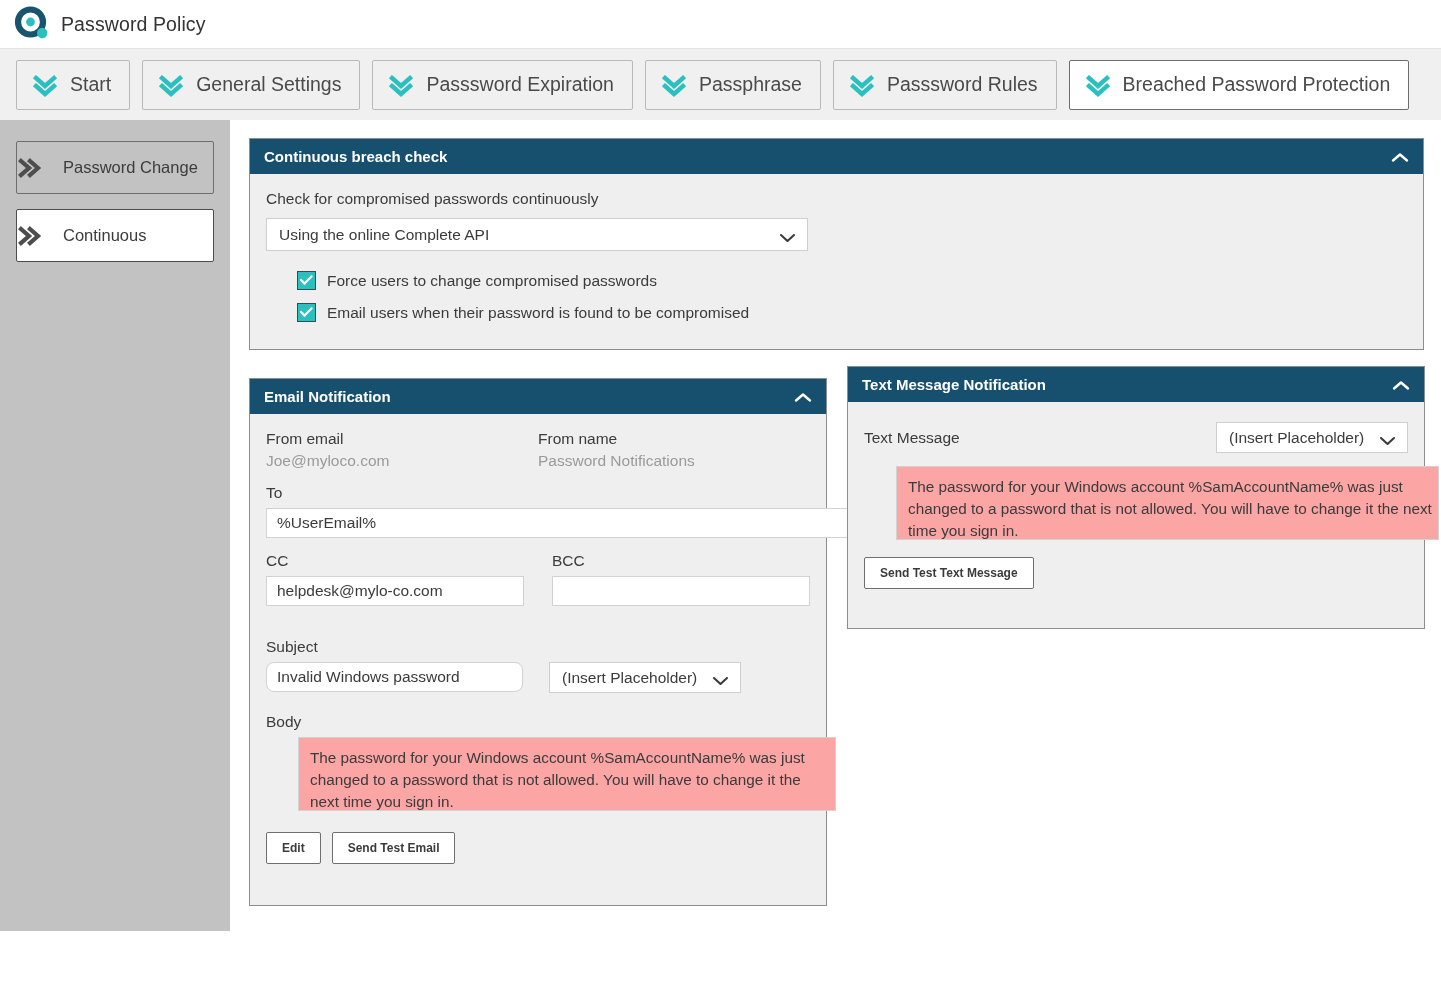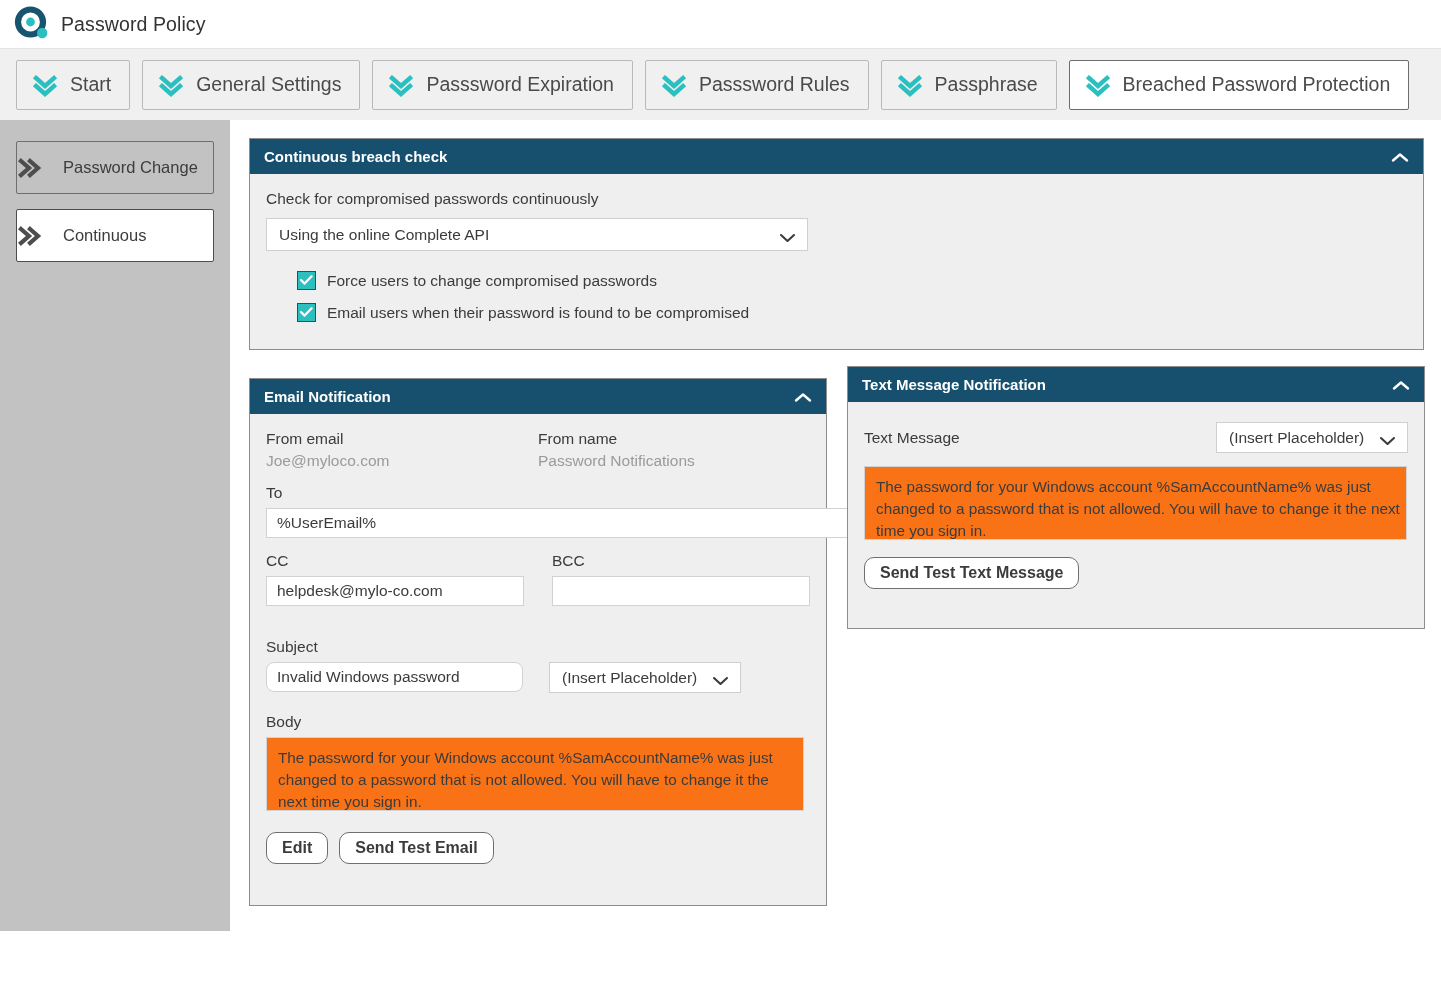--- a/index.html
+++ b/index.html
@@ -98,26 +98,26 @@
     position: absolute; left: 19px; top: 258px; width: 578px; height: 528px;
   }
   .row2 { display: flex; }
   .col { flex: 1; }
   .input {
     background: #ffffff; border: 1px solid #d2d2d2; height: 30px;
     display: flex; align-items: center; padding: 0 10px;
     font-size: 15.5px; color: #3b3b3b;
   }
   .textarea {
-    background: #f97316; border: 1px solid #d2d2d2; padding: 9px 6px 11px 11px;
-    font-size: 15.3px; color: #3b3b3b; line-height: 1.44;
+    background: #fca5a5; border: 1px solid #d2d2d2; padding: 9px 6px 11px 11px;
+    font-size: 15.3px; color: #3b3b3b; line-height: 1.44; margin-left: 32px;
   }
   .btn {
-    background: #ffffff; border: 1px solid #6f6f6f; border-radius: 10px;
-    height: 32px; padding: 0 15px; font-size: 16px; font-weight: bold;
+    background: #ffffff; border: 1px solid #6f6f6f; border-radius: 2px;
+    height: 32px; padding: 0 15px; font-size: 12px; font-weight: bold;
     color: #3b3b3b; font-family: "Liberation Sans", sans-serif; cursor: pointer;
     display: inline-flex; align-items: center; justify-content: center;
   }
 
   
   .sms-panel {
     position: absolute; left: 617px; top: 246px; width: 578px; height: 263px;
   }
 
   
@@ -180,32 +180,32 @@
     </div>
     <div class="tab">
       <span class="chev2">
         <svg width="28" height="26" viewBox="0 0 28 26">
             <g fill="none" stroke="#2bbfc0" stroke-width="4.4" stroke-linecap="square">
               <polyline points="5,6 14,14 23,6"></polyline>
               <polyline points="5,14 14,22 23,14"></polyline>
             </g>
           </svg>
       </span>
+      <span class="tab-label">Passphrase</span>
+    </div>
+    <div class="tab">
+      <span class="chev2">
+        <svg width="28" height="26" viewBox="0 0 28 26">
+            <g fill="none" stroke="#2bbfc0" stroke-width="4.4" stroke-linecap="square">
+              <polyline points="5,6 14,14 23,6"></polyline>
+              <polyline points="5,14 14,22 23,14"></polyline>
+            </g>
+          </svg>
+      </span>
       <span class="tab-label">Passsword Rules</span>
-    </div>
-    <div class="tab">
-      <span class="chev2">
-        <svg width="28" height="26" viewBox="0 0 28 26">
-            <g fill="none" stroke="#2bbfc0" stroke-width="4.4" stroke-linecap="square">
-              <polyline points="5,6 14,14 23,6"></polyline>
-              <polyline points="5,14 14,22 23,14"></polyline>
-            </g>
-          </svg>
-      </span>
-      <span class="tab-label">Passphrase</span>
     </div>
     <div class="tab active">
       <span class="chev2">
         <svg width="28" height="26" viewBox="0 0 28 26">
             <g fill="none" stroke="#2bbfc0" stroke-width="4.4" stroke-linecap="square">
               <polyline points="5,6 14,14 23,6"></polyline>
               <polyline points="5,14 14,22 23,14"></polyline>
             </g>
           </svg>
       </span>

